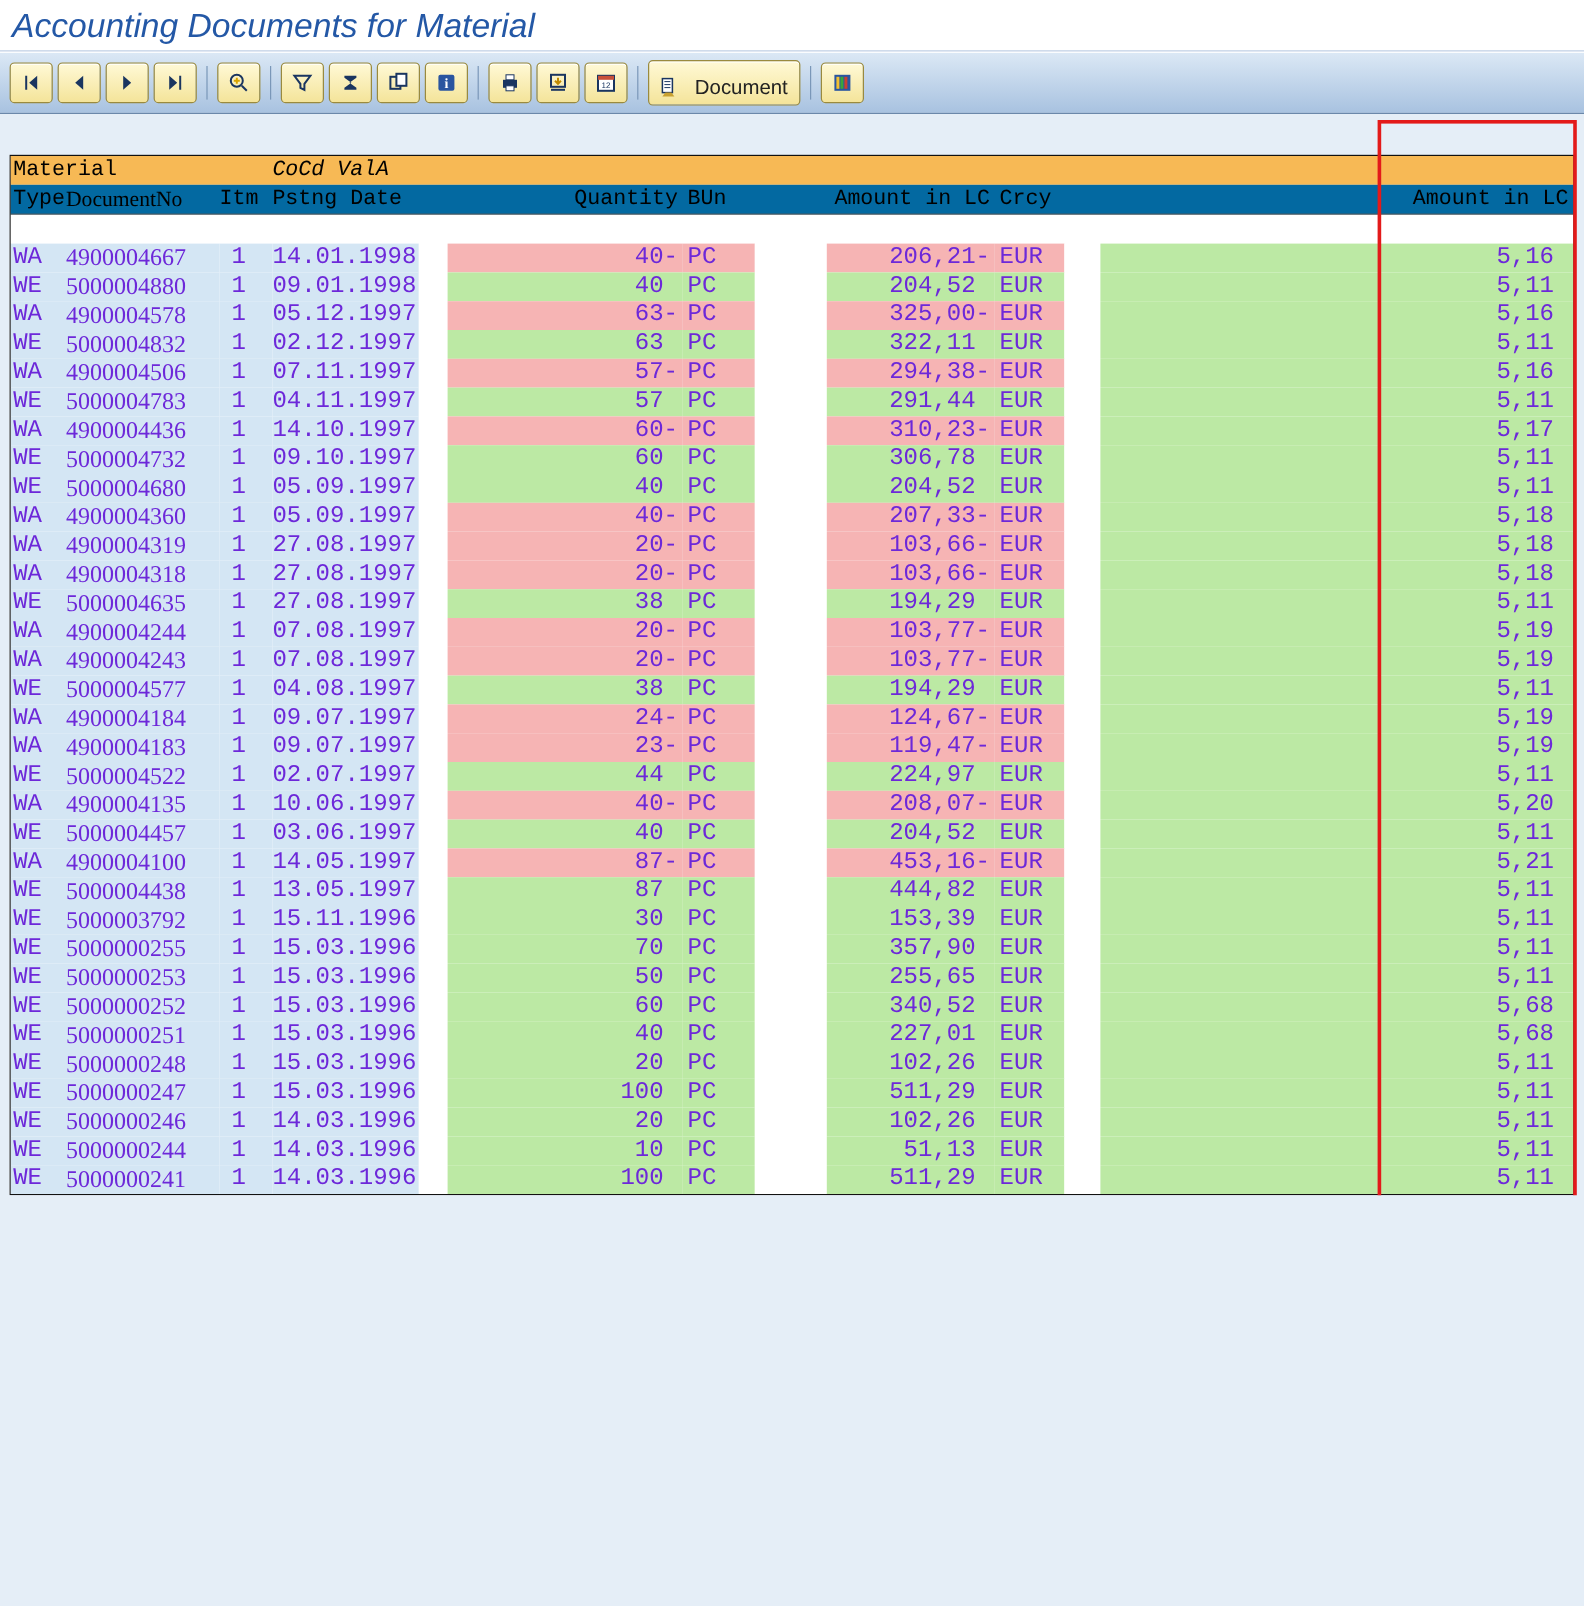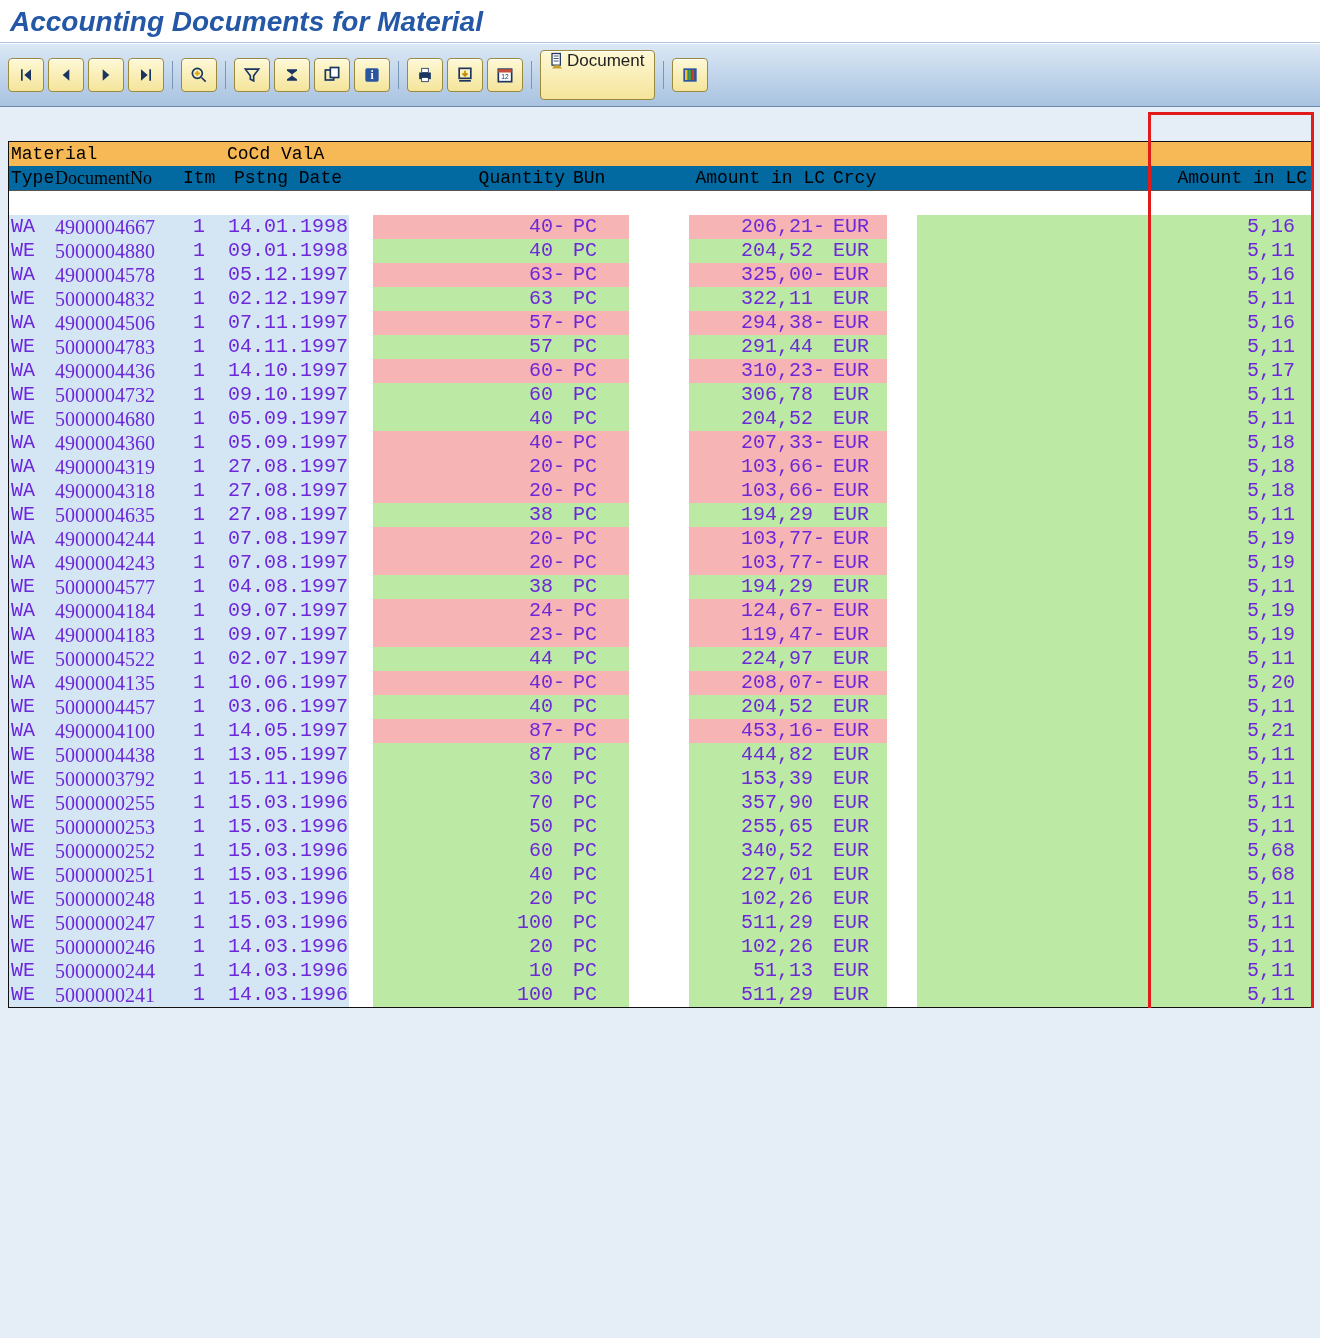--- a/index.html
+++ b/index.html
@@ -9,21 +9,21 @@
   background: #e5eef7;
   width: 1320px;
 }
 .title-bar {
   background: #fff;
   padding: 6px 10px 4px 10px;
   border-bottom: 1px solid #b0c4de;
 }
 .title-text {
   font-size: 28px;
-  font-weight: bold;
+  font-weight: normal;
   font-style: italic;
   color: #2458a6;
 }
 .toolbar {
   background: linear-gradient(#dbe8f5, #a8c2e0);
   border-top: 1px solid #fff;
   border-bottom: 1px solid #6b88aa;
   padding: 6px 8px;
   display: flex;
   align-items: center;
@@ -47,23 +47,23 @@
   cursor: pointer;
   box-shadow: inset 0 1px 0 #fff;
 }
 .tb-btn svg { width: 20px; height: 20px; }
 .tb-btn-wide {
   height: 32px;
   background: linear-gradient(#fff9d6, #f4e49a);
   border: 1px solid #9a8a3e;
   border-radius: 4px;
   display: flex;
-  align-items: flex-start;
-  padding: 0 10px 16px 6px;
-  gap: 0;
+  align-items: flex-end;
+  padding: 0 10px 4px 6px;
+  gap: 12px;
   cursor: pointer;
   box-shadow: inset 0 1px 0 #fff;
   font-size: 17px;
   color: #222;
 }
 .tb-btn-wide svg { width: 20px; height: 20px; }
 .content-wrap {
   padding: 34px 8px 0 8px;
 }
 .report-box {
@@ -78,21 +78,21 @@
   height: 24px;
   display: flex;
   white-space: pre;
 }
 .hdr1 { background: #f7b955; color: #000; align-items: center; }
 .hdr2 { background: #0369a1; color: #000; border-bottom: 1px solid #555;}
 .cell { box-sizing: border-box; overflow: hidden; }
 .c-type   { width: 46px;  padding-left: 2px;}
 .c-doc    { width: 128px; font-family: Liberation Serif, serif; }
 .c-itm    { width: 44px;  text-align: right; padding-right: 22px;}
-.c-date   { width: 122px; text-align: center; }
+.c-date   { width: 122px; }
 .c-pad1   { width: 24px; }
 .c-qty    { width: 196px; text-align: right; padding-right: 4px;}
 .c-bun    { width: 60px;  padding-left: 4px;}
 .c-pad2   { width: 60px; }
 .c-amt    { width: 140px; text-align: right; padding-right: 4px;}
 .c-crcy   { width: 58px;  padding-left: 4px;}
 .c-pad3   { width: 30px; }
 .c-amt2   { flex: 1; text-align: right; padding-right: 4px;}
 
 .rows-body { }
@@ -217,21 +217,21 @@
         <rect x="10" y="6" width="3" height="12" fill="#3aa53a"></rect>
         <rect x="14" y="6" width="3" height="12" fill="#c84030"></rect>
       </svg>
   </div>
 </div>
 
 <div class="content-wrap">
   <div class="report-box">
     <div class="hdr1">
       <div class="cell" style="width:218px;padding-left:2px;">Material</div>
-      <div class="cell" style="width:226px;">CoCd ValA</div>
+      <div class="cell" style="width:226px;font-style:italic;">CoCd ValA</div>
       <div class="cell" style="flex:1"></div>
     </div>
     <div class="hdr2">
       <div class="cell c-type">Type</div>
       <div class="cell c-doc">DocumentNo</div>
       <div class="cell c-itm">Itm</div>
       <div class="cell c-date">Pstng Date</div>
       <div class="cell c-pad1"></div>
       <div class="cell c-qty">Quantity</div>
       <div class="cell c-bun">BUn</div>

